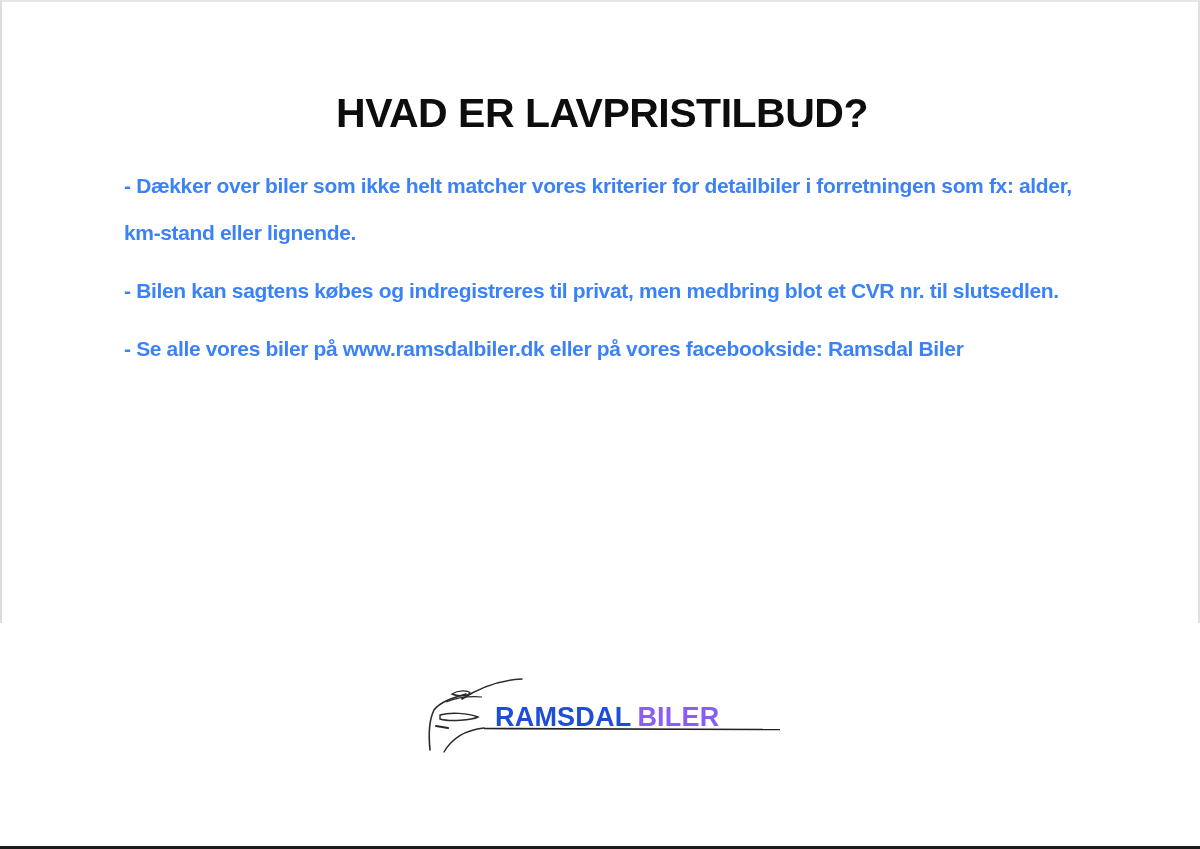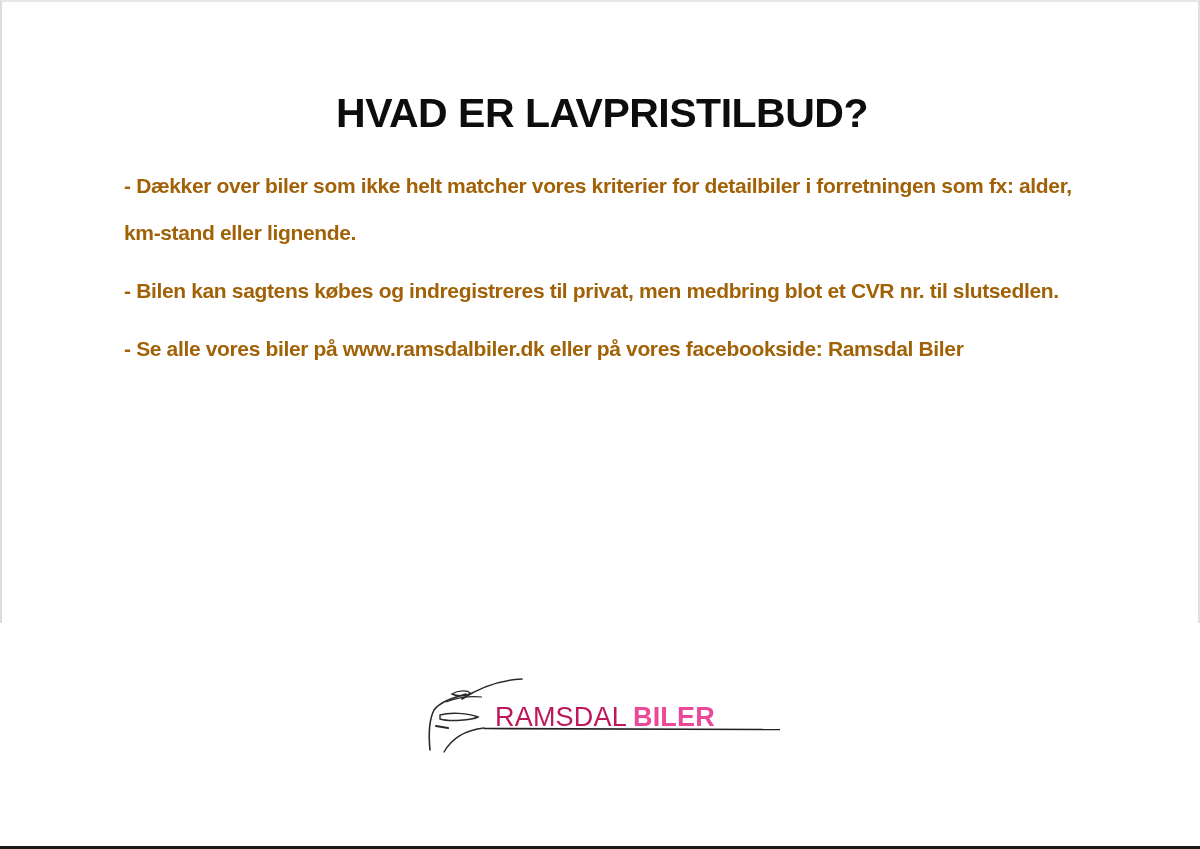--- a/index.html
+++ b/index.html
@@ -52,21 +52,21 @@
       width: 970px;
       margin: 0;
       padding: 0;
       list-style: none;
     }
     .bullet {
       font-weight: bold;
       font-size: 21px;
       line-height: 47px;
       letter-spacing: -0.35px;
-      color: #a16207;
+      color: #3b82f6;
       margin: 0 0 11px 0;
     }
     .bullet:nth-child(5) { margin-bottom: 0; }
     .logo {
       position: absolute;
       left: 420px;
       top: 670px;
       width: 370px;
       height: 84px;
     }
@@ -76,25 +76,25 @@
     }
     .logo-text {
       position: absolute;
       left: 73px;
       top: 30px;
       font-size: 27px;
       white-space: nowrap;
       letter-spacing: 0.2px;
     }
     .logo-word-1 {
-      color: #be185d;
-      font-weight: normal;
+      color: #1d4ed8;
+      font-weight: bold;
     }
     .logo-word-2 {
-      color: #ec4899;
+      color: #8b5cf6;
       font-weight: bold;
       margin-left: 6px;
     }
   </style>
 </head>
 <body>
 
 <div class="page">
 
   <h1 class="title">HVAD ER LAVPRISTILBUD?</h1>

